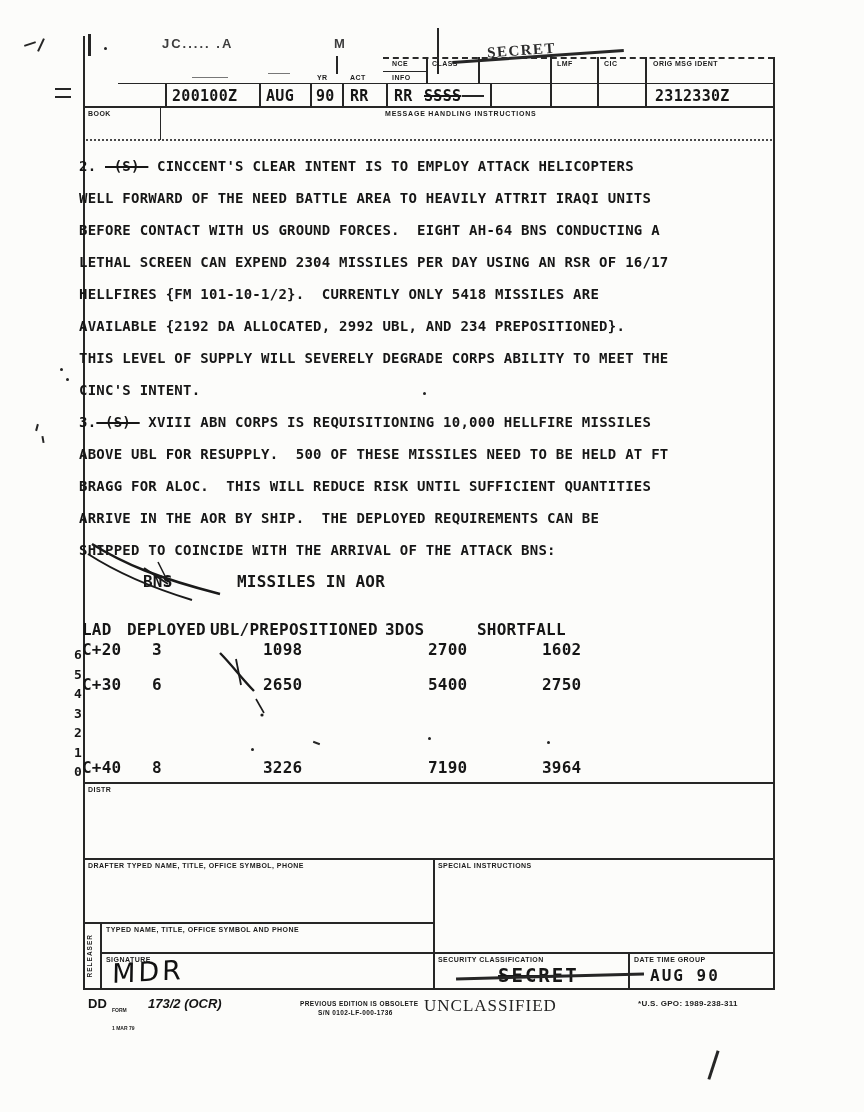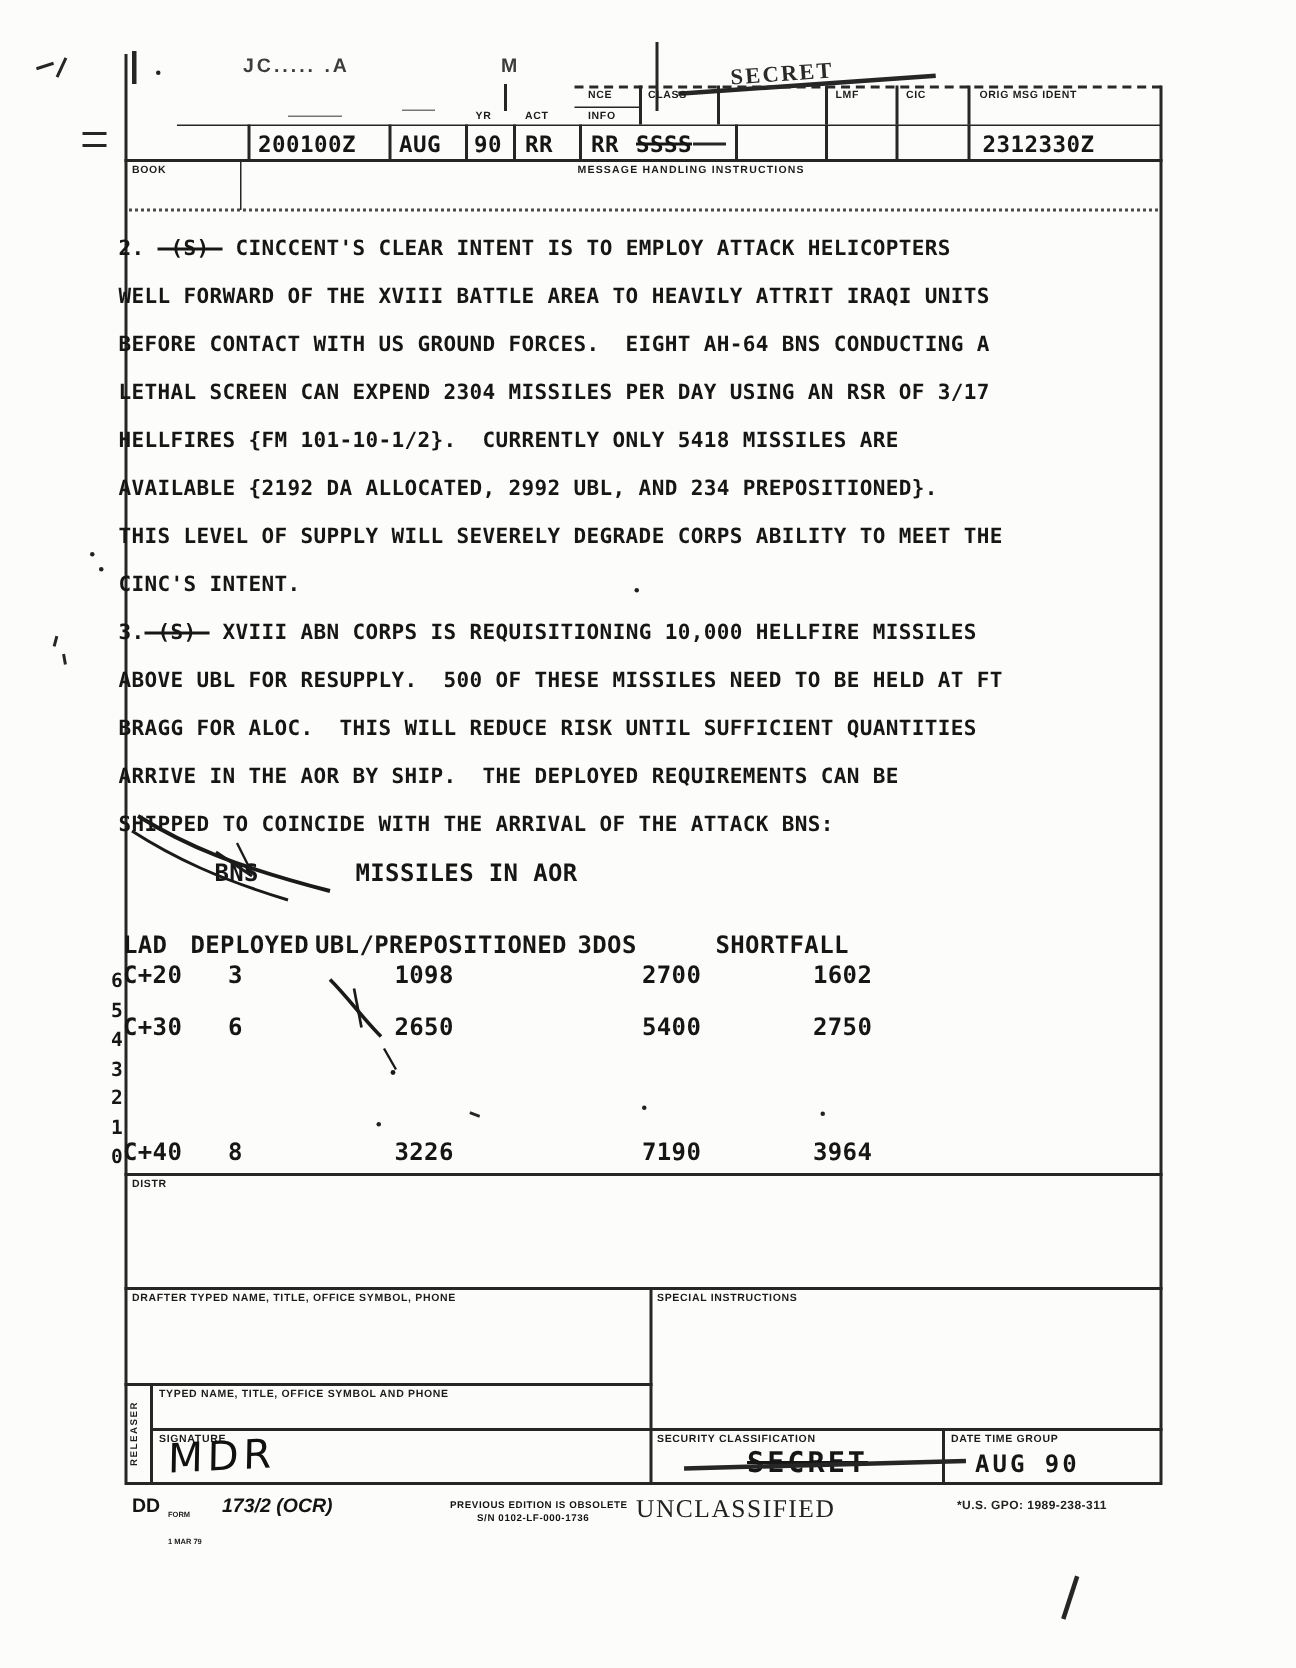--- a/index.html
+++ b/index.html
@@ -93,23 +93,23 @@
 
   <div class="ln" style="left:55px;top:88px;width:16px;height:2px;"></div>
   <div class="ln" style="left:55px;top:96px;width:16px;height:2px;"></div>
   <div class="dot" style="left:60px;top:368px;"></div>
   <div class="dot" style="left:66px;top:378px;"></div>
   <div class="ln" style="left:36px;top:424px;width:2px;height:7px;transform:rotate(15deg);"></div>
   <div class="ln" style="left:42px;top:436px;width:2px;height:7px;transform:rotate(-10deg);"></div>
 
   <div id="body-lines">
       <div class="body-line ocr" style="top: 158px;"><span>2. </span><span class="struck"> (S) </span><span> CINCCENT'S CLEAR INTENT IS TO EMPLOY ATTACK HELICOPTERS</span></div>
-      <div class="body-line ocr" style="top: 190px;"><span>WELL FORWARD OF THE XVIII BATTLE AREA TO HEAVILY ATTRIT IRAQI UNITS</span></div>
+      <div class="body-line ocr" style="top: 190px;"><span>WELL FORWARD OF THE NEED BATTLE AREA TO HEAVILY ATTRIT IRAQI UNITS</span></div>
       <div class="body-line ocr" style="top: 222px;"><span>BEFORE CONTACT WITH US GROUND FORCES.  EIGHT AH-64 BNS CONDUCTING A</span></div>
-      <div class="body-line ocr" style="top: 254px;"><span>LETHAL SCREEN CAN EXPEND 2304 MISSILES PER DAY USING AN RSR OF 3/17</span></div>
+      <div class="body-line ocr" style="top: 254px;"><span>LETHAL SCREEN CAN EXPEND 2304 MISSILES PER DAY USING AN RSR OF 16/17</span></div>
       <div class="body-line ocr" style="top: 286px;"><span>HELLFIRES {FM 101-10-1/2}.  CURRENTLY ONLY 5418 MISSILES ARE</span></div>
       <div class="body-line ocr" style="top: 318px;"><span>AVAILABLE {2192 DA ALLOCATED, 2992 UBL, AND 234 PREPOSITIONED}.</span></div>
       <div class="body-line ocr" style="top: 350px;"><span>THIS LEVEL OF SUPPLY WILL SEVERELY DEGRADE CORPS ABILITY TO MEET THE</span></div>
       <div class="body-line ocr" style="top: 382px;"><span>CINC'S INTENT.</span></div>
       <div class="body-line ocr" style="top: 414px;"><span>3.</span><span class="struck"> (S) </span><span> XVIII ABN CORPS IS REQUISITIONING 10,000 HELLFIRE MISSILES</span></div>
       <div class="body-line ocr" style="top: 446px;"><span>ABOVE UBL FOR RESUPPLY.  500 OF THESE MISSILES NEED TO BE HELD AT FT</span></div>
       <div class="body-line ocr" style="top: 478px;"><span>BRAGG FOR ALOC.  THIS WILL REDUCE RISK UNTIL SUFFICIENT QUANTITIES</span></div>
       <div class="body-line ocr" style="top: 510px;"><span>ARRIVE IN THE AOR BY SHIP.  THE DEPLOYED REQUIREMENTS CAN BE</span></div>
       <div class="body-line ocr" style="top: 542px;"><span>SHIPPED TO COINCIDE WITH THE ARRIVAL OF THE ATTACK BNS:</span></div>
     </div>

